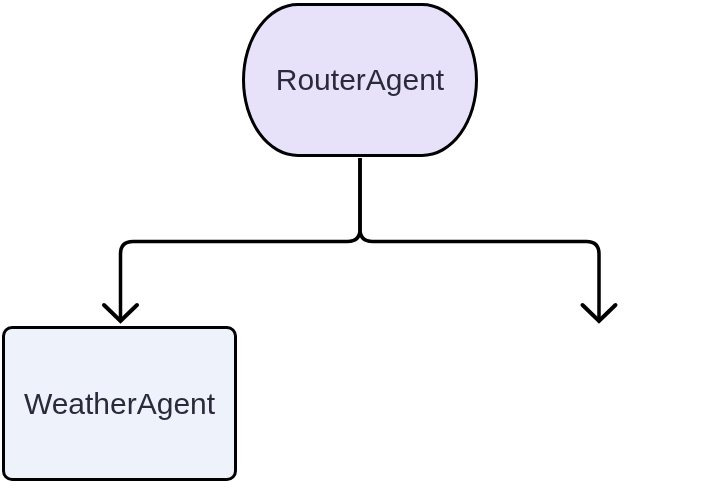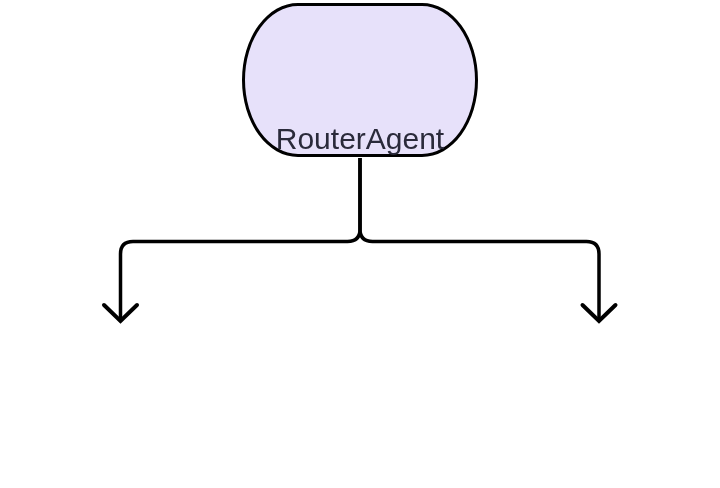--- a/index.html
+++ b/index.html
@@ -33,21 +33,21 @@
     stroke: var(--line, #000000);
     stroke-width: 4;
     stroke-linecap: round;
     stroke-linejoin: miter;
   }
   .node {
     position: absolute;
     box-sizing: border-box;
     border: 3px solid var(--line, #000000);
     display: flex;
-    align-items: flex-end;
+    align-items: center;
     justify-content: center;
     color: var(--text, #2A2A3A);
     font-size: 30px;
     line-height: 1;
     white-space: nowrap;
   }
   .node-stadium {
     left: 242px;
     top: 3px;
     width: 236px;
@@ -74,15 +74,18 @@
     <path class="edge" d="M360 158 L360 229 Q360 241.5 347.5 241.5 L133 241.5 Q120.5 241.5 120.5 254 L120.5 319"></path>
     <path class="edge" d="M360 158 L360 229 Q360 241.5 372.5 241.5 L586.5 241.5 Q599 241.5 599 254 L599 319"></path>
     <path class="arrowhead" d="M104 305 L120.5 321 L137 305"></path>
     <path class="arrowhead" d="M582.5 305 L599 321 L615.5 305"></path>
   </svg>
 
   <div class="node node-stadium">
     <span>RouterAgent</span>
   </div>
 
+  <div class="node node-rect node-weather">
+    <span>WeatherAgent</span>
+  </div>
 
 
 </div>
 
 </body></html>

